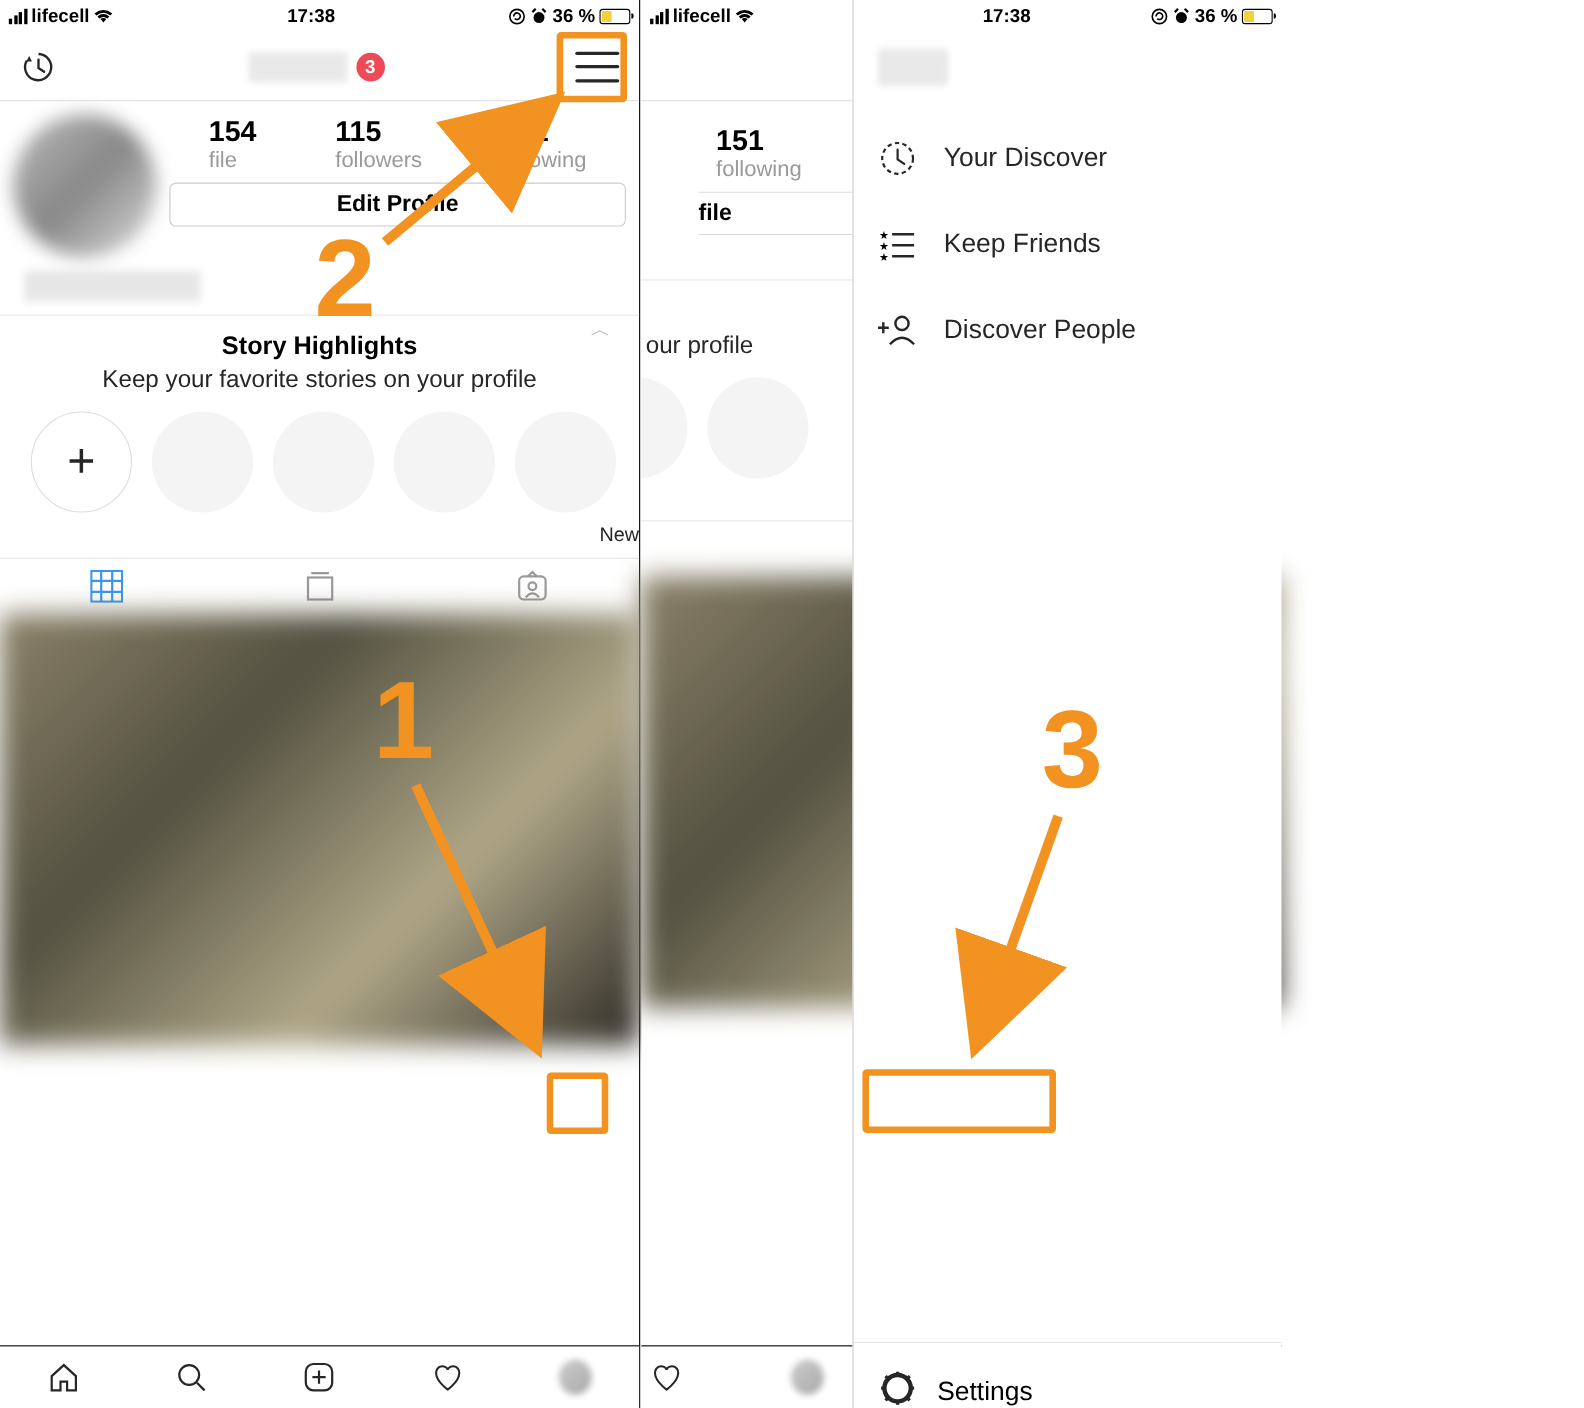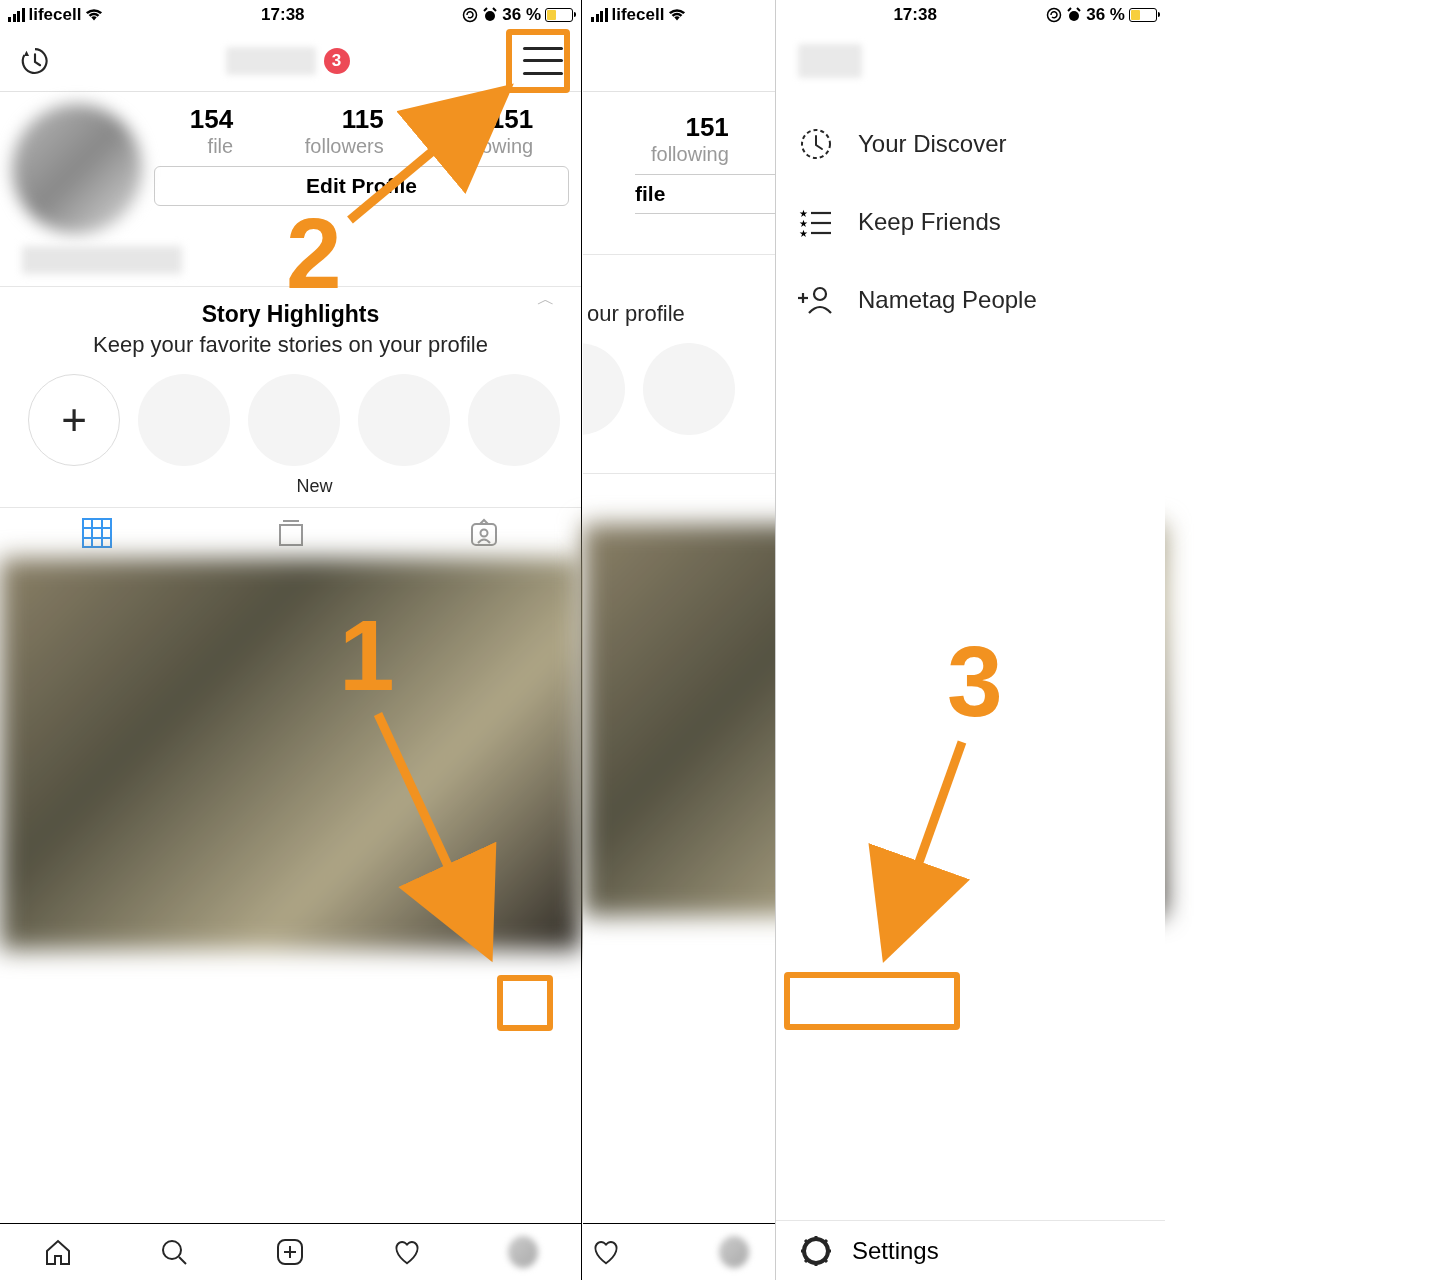--- a/index.html
+++ b/index.html
@@ -21,50 +21,50 @@
   .profhead { height:62px; display:flex; align-items:center; justify-content:space-between; padding:0 18px; border-bottom:1px solid #e2e2e2; position:relative;}
   .history-icon { width:34px; height:34px;}
   .burger { width:40px; height:28px; display:flex; flex-direction:column; justify-content:space-between;}
   .burger span{ height:3px; background:#262626; border-radius:2px;}
   .uname-area{ display:flex; align-items:center; gap:8px;}
   .uname-blur{ width:90px; height:28px; background:#e9e9e9; filter:blur(3px); border-radius:3px;}
   .badge{ width:26px; height:26px; border-radius:50%; background:#ed4956; color:#fff; font-size:17px; font-weight:700; display:flex; align-items:center; justify-content:center;}
   .stats-row{ display:flex; padding:12px 12px 0 12px;}
   .avatar{ width:130px; height:130px; border-radius:50%; background:linear-gradient(135deg,#bbb,#888,#ddd); filter:blur(8px); margin-right:12px;}
   .stats { flex:1; display:flex; flex-direction:column; gap:8px;}
-  .nums { display:flex; justify-content:space-around; text-align:right;}
+  .nums { display:flex; justify-content:space-around; text-align:left;}
   .num-val{ font-size:26px; font-weight:700;}
   .num-lbl{ font-size:20px; color:#999;}
   .edit-btn{ border:1px solid #ccc; border-radius:6px; height:40px; font-size:21px; font-weight:600; display:flex; align-items:center; justify-content:center;}
   .bio-blur{ width:160px; height:28px; background:#e6e6e6; filter:blur(4px); margin:12px 0 12px 22px;}
   .highlights { border-top:1px solid #e6e6e6; padding:14px 0 2px 0;}
   .hl-title{ text-align:center; font-size:23px; font-weight:700; }
   .hl-sub{ text-align:center; font-size:22px; color:#262626; margin-top:4px;}
   .hl-chev{ position:absolute; right:26px; color:#bbb; font-size:18px; top:0;}
   .hl-row{ display:flex; gap:18px; padding:16px 0 6px 28px; overflow:hidden;}
   .hl-circle{ width:92px; height:92px; border-radius:50%; background:#f4f4f4; flex:0 0 auto; display:flex; align-items:center; justify-content:center; font-size:44px; color:#262626;}
   .hl-circle.first{ background:#fff; border:1px solid #ddd;}
-  .hl-new-lbl{ font-size:18px; color:#262626; text-align:center; padding-left:48px; margin-top:4px;}
+  .hl-new-lbl{ font-size:18px; color:#262626; text-align:right; padding-left:48px; margin-top:4px;}
   .viewtabs{ display:flex; border-top:1px solid #e6e6e6; margin-top:8px;}
   .vtab{ flex:1; height:50px; display:flex; align-items:center; justify-content:center;}
   .grid-icon svg rect{ stroke:#3897f0;}
   .feed-area{ height:392px; background:linear-gradient(135deg,#9a8f73,#5d5a48,#c3b996,#34302a); filter:blur(12px) brightness(.9);}
   .bottomnav{ position:absolute; bottom:0; left:0; right:0; height:57px; border-top:1px solid #000; background:#fff; display:flex; align-items:center; justify-content:space-around;}
   .bottomnav .nicon{ width:30px; height:30px; display:flex; align-items:center; justify-content:center;}
   .nav-prof{ width:32px; height:32px; border-radius:50%; background:linear-gradient(135deg,#ccc,#aaa); filter:blur(3px);}
 
   .right .stats-row .stats{ padding-top:8px;}
   .right .viewtabs{ justify-content:center;}
   .right .viewtabs .vtab{ flex:0 0 80px;}
   .screen.right .bottomnav{ justify-content:flex-start; padding-left:8px; gap:98px;}
 
   .menu-list{ display:flex; flex-direction:column; gap:42px; padding:34px 22px; font-size:24px; color:#262626;}
   .menu-item{ display:flex; align-items:center; gap:24px;}
   .micon{ width:36px; height:36px; display:flex; align-items:center; justify-content:center;}
-  .settings-bar{ position:absolute; bottom:0; left:0; right:0; height:60px; border-top:1px solid #e6e6e6; display:flex; align-items:center; gap:18px; padding:0 22px; font-size:24px;}
+  .settings-bar{ position:absolute; bottom:0; left:0; right:0; height:60px; border-top:1px solid #e6e6e6; display:flex; align-items:flex-end; gap:18px; padding:0 22px; font-size:24px;}
 
   .sidepanel .profhead{ border-bottom:none; padding-left:22px; justify-content:flex-start;}
   .sidepanel .uname-blur{ width:64px; height:34px;}
   .right .profhead{ padding-left:12px;}
 
   
   .overlay{ position:absolute; top:0; left:0; width:1440px; height:1280px; pointer-events:none;}
   .orange-box{ position:absolute; border:6px solid #f29220; border-radius:4px;}
   .ann-num{ position:absolute; color:#f29220; font-size:100px; font-weight:800; font-family: Helvetica, Arial, sans-serif;}
   .arrow-svg{ position:absolute; overflow:visible;}
@@ -343,21 +343,21 @@
     </div>
     <div class="menu-item">
       <div class="micon">
           <svg width="36" height="32" viewBox="0 0 36 32">
             <circle cx="22" cy="10" r="6" fill="none" stroke="#262626" stroke-width="2.2"></circle>
             <path d="M11 29 Q22 17 33 29" fill="none" stroke="#262626" stroke-width="2.2"></path>
             <line x1="5" y1="9" x2="5" y2="19" stroke="#262626" stroke-width="2.2"></line>
             <line x1="0" y1="14" x2="10" y2="14" stroke="#262626" stroke-width="2.2"></line>
           </svg>
         </div>
-      <span>Nametag People</span>
+      <span>Discover People</span>
     </div>
   </div>
 
   <div class="settings-bar">
     <div class="micon">
         <svg width="32" height="32" viewBox="0 0 32 32">
           <circle cx="16" cy="16" r="12" fill="none" stroke="#262626" stroke-width="4"></circle>
           <circle cx="16" cy="16" r="5" fill="#fff"></circle>
           <g stroke="#262626" stroke-width="3">
             <line x1="16" y1="1" x2="16" y2="5"></line>

